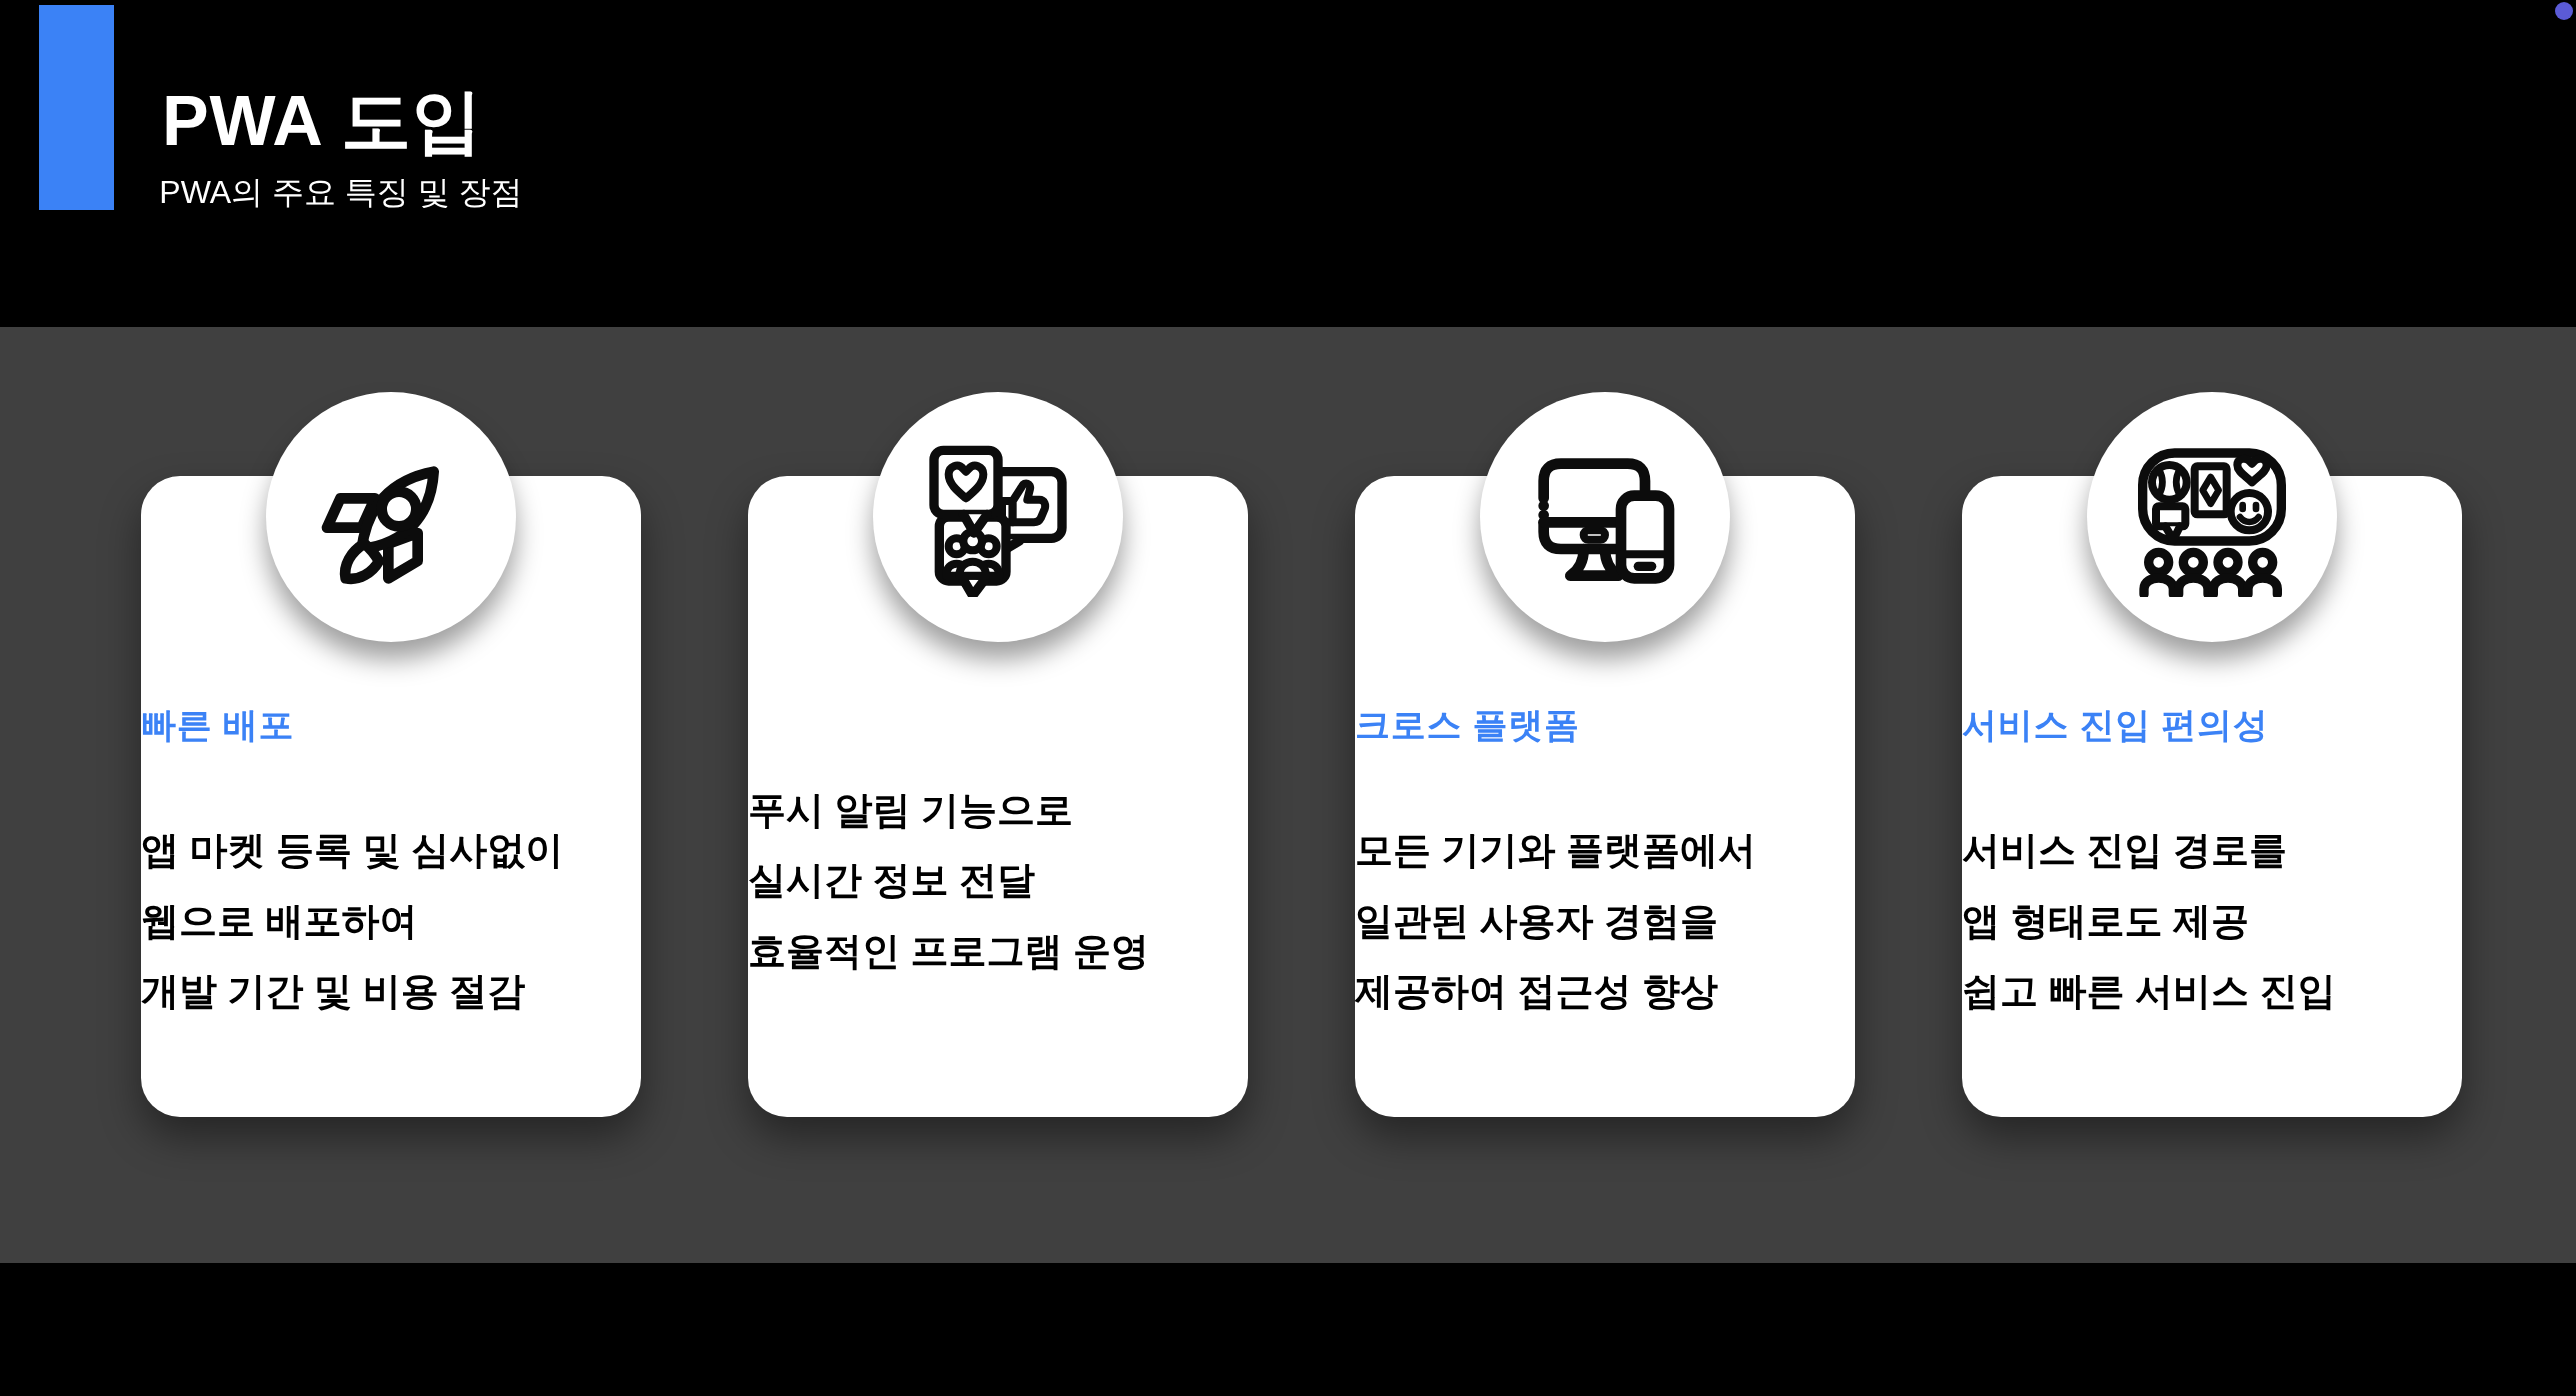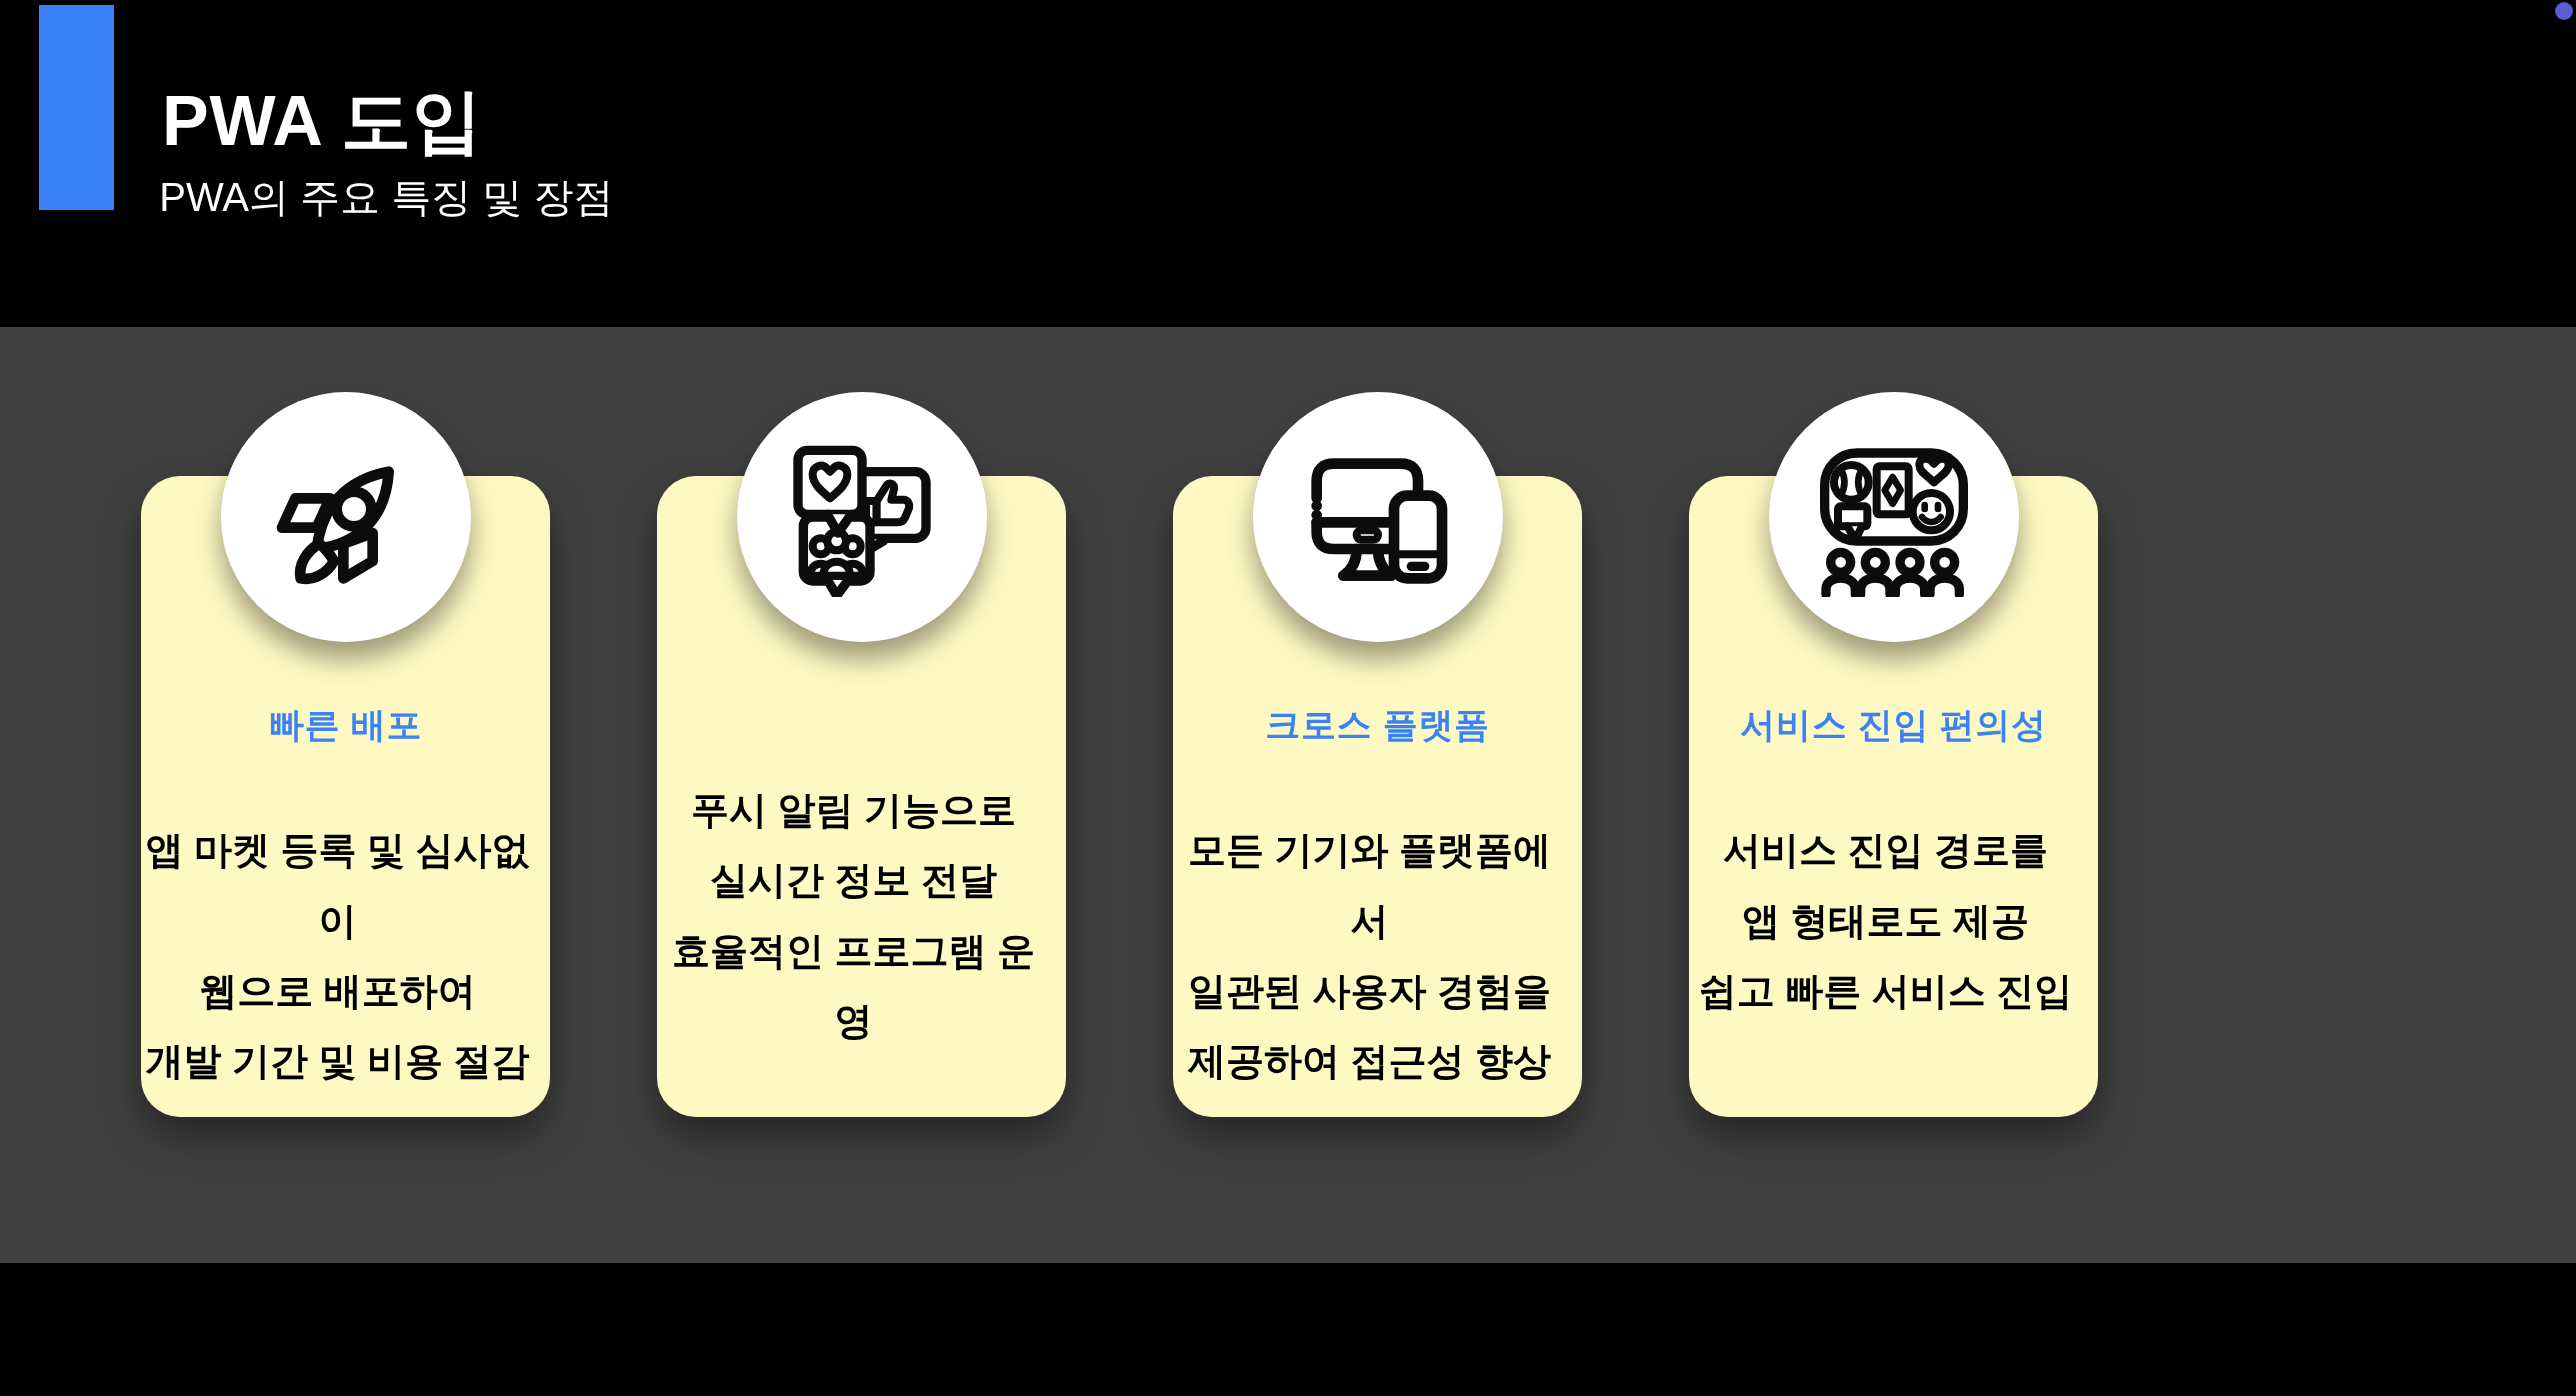--- a/index.html
+++ b/index.html
@@ -11,40 +11,40 @@
     overflow: hidden;
     background: #000000;
     font-family: "Liberation Sans", "DejaVu Sans", sans-serif;
   }
 
   
   .header { position: absolute; left: 0; top: 0; width: 100%; height: 327px; background: #000000; }
   .accent-bar { position: absolute; left: 39px; top: 5.4px; width: 75px; height: 205px; background: #3b82f6; }
   .title-block { position: absolute; left: 158px; top: 79px; }
   .slide-title { margin: 4px; color: #ffffff; font-size: 70px; font-weight: 800; letter-spacing: 0.7px; line-height: 1.1; }
-  .slide-subtitle { margin: 13.4px 0 0 1.3px; color: #ffffff; font-size: 40px; font-weight: 400; line-height: 1.2; }
+  .slide-subtitle { margin: 13.4px 0 0 1.3px; color: #ffffff; font-size: 32px; font-weight: 400; line-height: 1.2; }
   .corner-dot { position: absolute; left: 2555px; top: 2px; width: 18px; height: 18px; border-radius: 50%; background: #5b5bd6; }
 
   
   .band { position: absolute; left: 0; top: 327px; width: 100%; height: 936px; background: #404040; }
 
   
   .footer { position: absolute; left: 0; top: 1264px; width: 100%; height: 133px; background: #000000; }
 
   
   .cards { position: absolute; left: 141px; top: 476px; display: flex; gap: 107px; }
   .card {
     position: relative;
-    width: 409px; height: 641px;
+    width: 500px; height: 641px;
     box-sizing: border-box;
     padding-top: 229px;
-    background: #fef9c3;
+    background: #ffffff;
     border-radius: 39px;
     box-shadow: 0 20px 40px rgba(0,0,0,0.42);
-    text-align: center;
+    text-align: left;
   }
   .badge {
     position: absolute;
     top: -84px; left: 50%;
     transform: translateX(-50%);
     width: 250px; height: 250px;
     border-radius: 50%;
     background: #ffffff;
     box-shadow: 0 17.4px 25.5px rgba(0,0,0,0.38);
     display: flex; align-items: center; justify-content: center;

